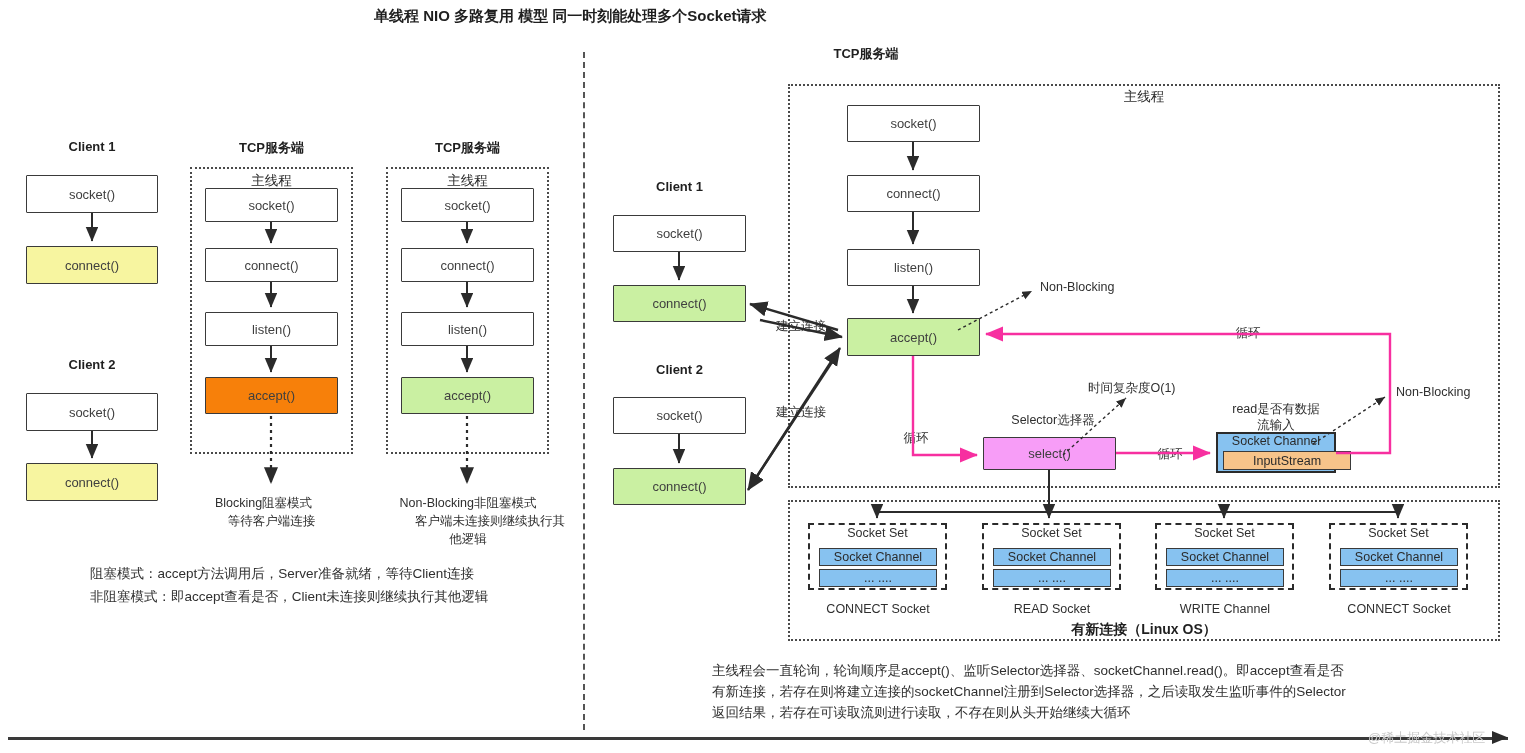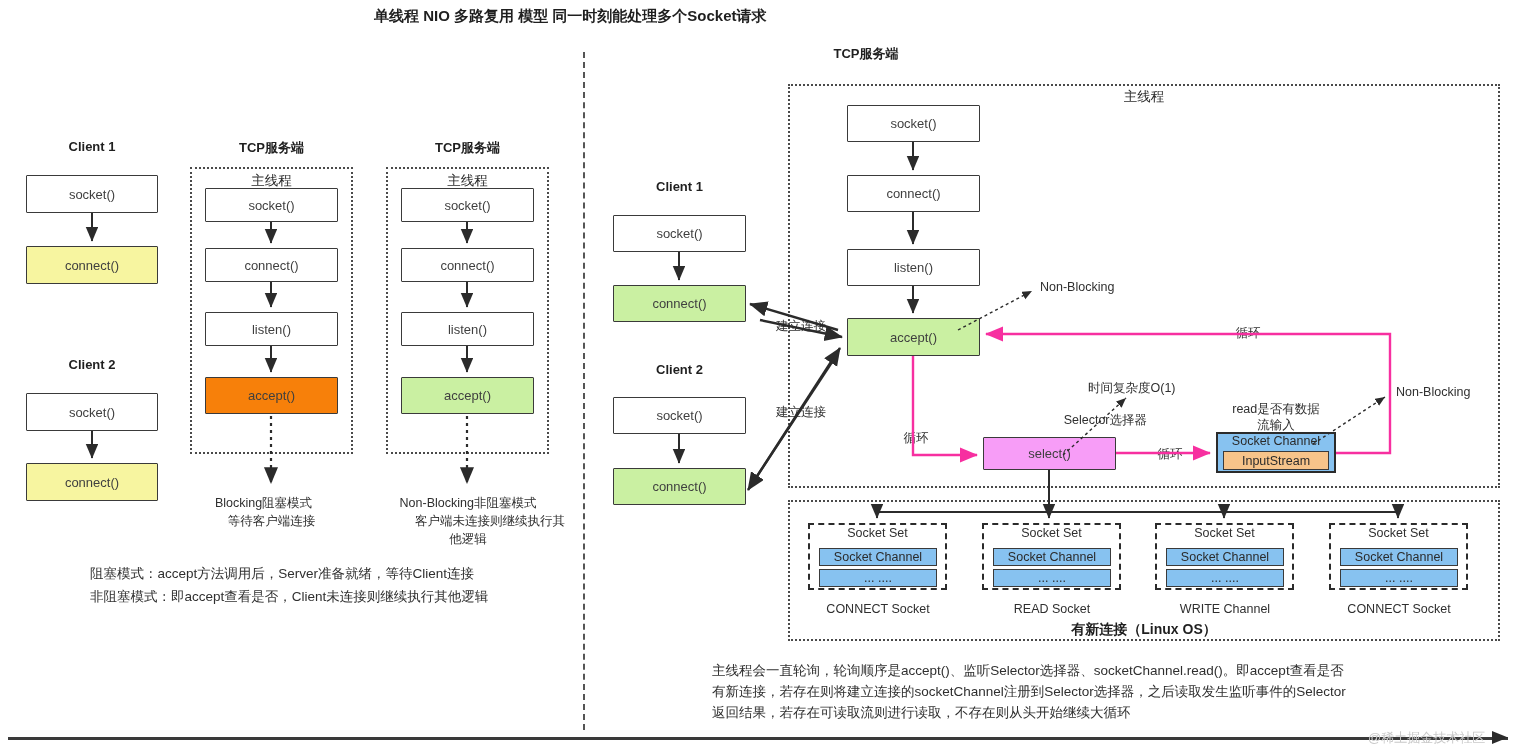--- a/index.html
+++ b/index.html
@@ -86,26 +86,26 @@
   <div class="abs hdr" style="left:613px;top:362px;width:133px;">Client 2</div>
   <div class="abs box" style="left:613px;top:397px;width:133px;height:37px;">socket()</div>
   <div class="abs box green" style="left:613px;top:468px;width:133px;height:37px;">connect()</div>
 
   <div class="abs box" style="left:847px;top:105px;width:133px;height:37px;">socket()</div>
   <div class="abs box" style="left:847px;top:175px;width:133px;height:37px;">connect()</div>
   <div class="abs box" style="left:847px;top:249px;width:133px;height:37px;">listen()</div>
   <div class="abs box green" style="left:847px;top:318px;width:133px;height:38px;">accept()</div>
 
   <div class="abs box magenta" style="left:983px;top:437px;width:133px;height:33px;">select()</div>
-  <div class="abs lbl" style="left:983px;top:412px;width:140px;text-align:right;margin-left:24px;">Selector选择器</div>
+  <div class="abs lbl" style="left:983px;top:412px;width:140px;text-align:center;">Selector选择器</div>
   <div class="abs lbl" style="left:1088px;top:380px;width:140px;text-align:left;">时间复杂度O(1)</div>
 
   <div class="abs chbox" style="left:1216px;top:432px;width:120px;height:41px;"></div>
   <div class="abs" style="left:1216px;top:434px;width:120px;font-size:12.5px;color:#2b2b2b;text-align:center;">Socket Channel</div>
-  <div class="abs sstream" style="left:1223px;top:451px;width:106px;height:19px;">InputStream</div>
+  <div class="abs sstream" style="left:1223px;top:451px;width:128px;height:19px;">InputStream</div>
   <div class="abs lbl" style="left:1208px;top:401px;width:136px;">read是否有数据</div>
   <div class="abs lbl" style="left:1208px;top:417px;width:136px;">流输入</div>
 
   <div class="abs lbl" style="left:767px;top:318px;width:68px;">建立连接</div>
   <div class="abs lbl" style="left:767px;top:404px;width:68px;">建立连接</div>
   <div class="abs lbl" style="left:1040px;top:279px;width:100px;text-align:left;">Non-Blocking</div>
   <div class="abs lbl" style="left:1396px;top:384px;width:100px;text-align:left;">Non-Blocking</div>
   <div class="abs lbl" style="left:1228px;top:325px;width:40px;">循环</div>
   <div class="abs lbl" style="left:896px;top:430px;width:40px;">循环</div>
   <div class="abs lbl" style="left:1150px;top:446px;width:40px;">循环</div>

